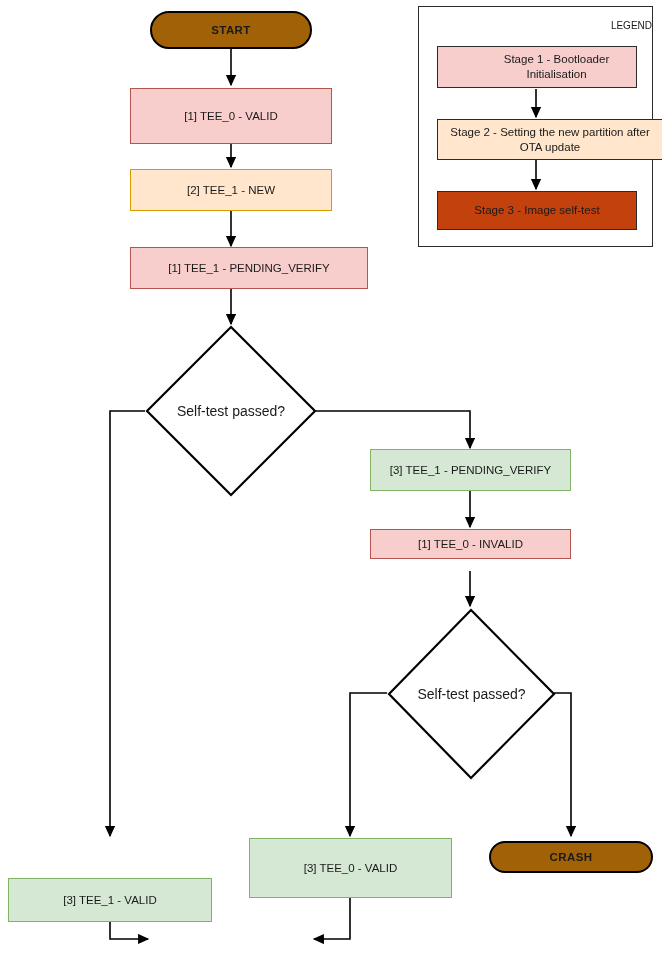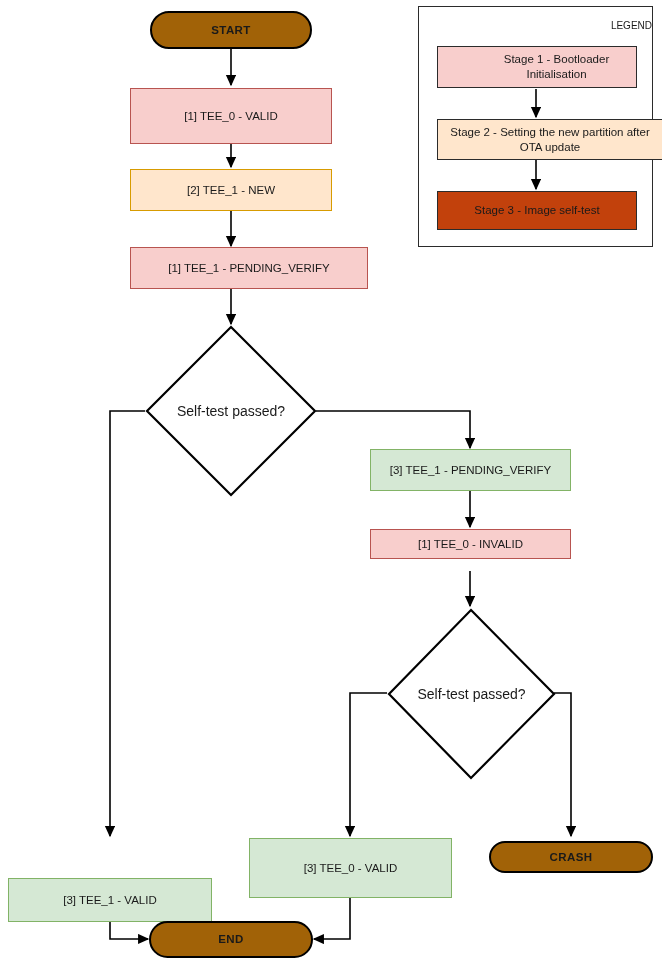--- a/index.html
+++ b/index.html
@@ -187,23 +187,20 @@
   </div>
 
   <div class="node stage3" style="left:249px; top:838px; width:203px; height:60px;">
     <span>[3] TEE_0 - VALID</span>
   </div>
 
   <div class="node terminator" style="left:489px; top:841px; width:164px; height:32px;">
     <span>CRASH</span>
   </div>
 
-  <div class="node terminator" style="left:149px; top:921px; width:164px; height:37px;">
-    <span>END</span>
-  </div>
 
   <div class="legend-box" style="left:418px; top:6px; width:235px; height:241px;">
 
     <div class="legend-title" style="left:0; top:13px;">LEGEND</div>
 
     <svg style="position:absolute; left:0; top:0; width:235px; height:241px;" viewBox="0 0 235 241" xmlns="http://www.w3.org/2000/svg">
       <defs>
         <marker id="arrow2" markerWidth="10" markerHeight="10" refX="6.2" refY="3.2" orient="auto" markerUnits="strokeWidth">
           <path d="M0,0 L7,3.2 L0,6.4 z" fill="#000000"></path>
         </marker>

